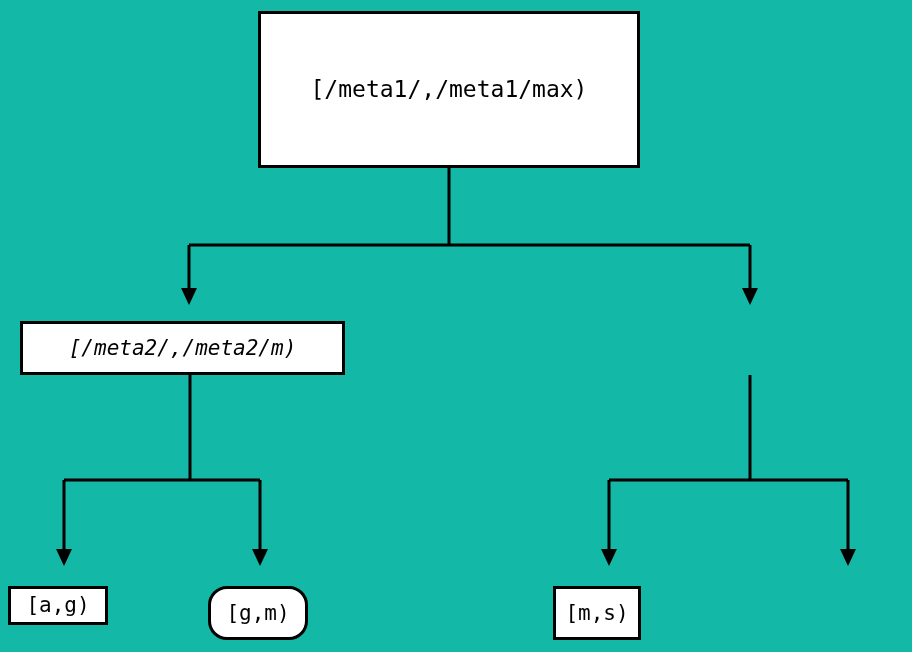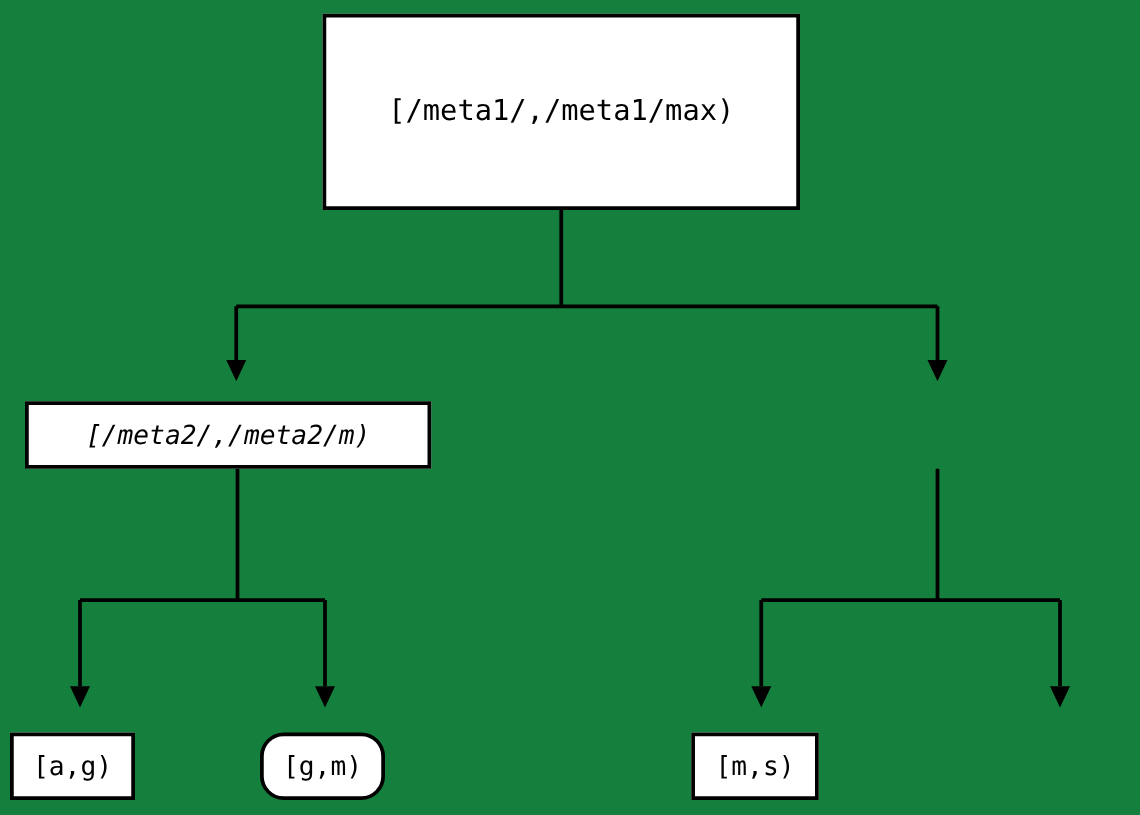--- a/index.html
+++ b/index.html
@@ -12,21 +12,21 @@
     width: 912px;
     height: 652px;
     font-family: "DejaVu Sans Mono", "Liberation Mono", monospace;
     -webkit-font-smoothing: antialiased;
   }
   #diagram-canvas {
     position: relative;
     width: 912px;
     height: 652px;
     overflow: hidden;
-    background: #15803d;
+    background: #14b8a6;
   }
   #edge-layer {
     position: absolute;
     left: 0;
     top: 0;
     width: 912px;
     height: 652px;
     pointer-events: none;
   }
   .node {
@@ -67,33 +67,33 @@
     width: 320px;
     height: 54px;
   }
   #node-meta2-low .node-label,
   #node-meta2-high .node-label { font-size: 21px; font-style: italic; }
   
   #node-leaf-ag {
     left: 8px;
     top: 586px;
     width: 100px;
-    height: 54px;
+    height: 39px;
   }
   #node-leaf-gm {
     left: 208px;
     top: 586px;
     width: 100px;
     height: 54px;
     border-radius: 19px;
   }
   #node-leaf-ms {
     left: 553px;
     top: 586px;
-    width: 102px;
+    width: 88px;
     height: 54px;
   }
   #node-leaf-smax {
     left: 778px;
     top: 586px;
     width: 122px;
     height: 54px;
   }
   #node-leaf-ag .node-label,
   #node-leaf-gm .node-label,

